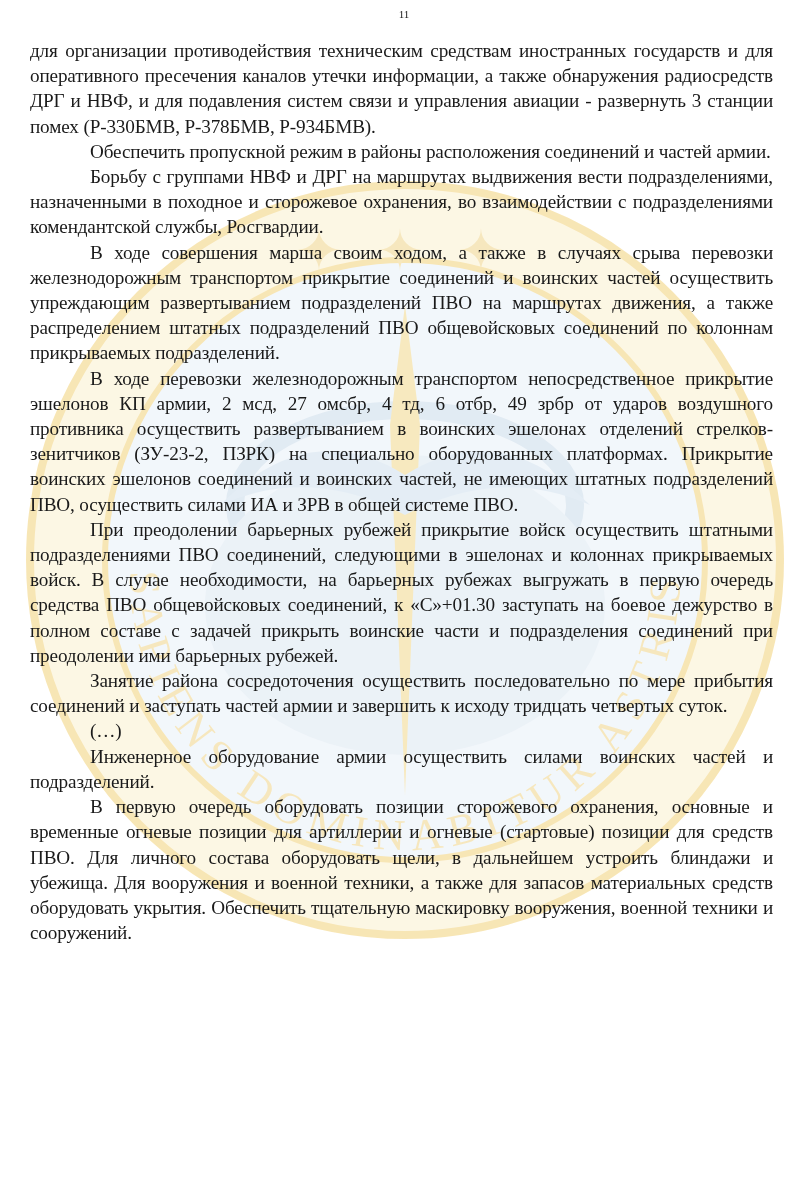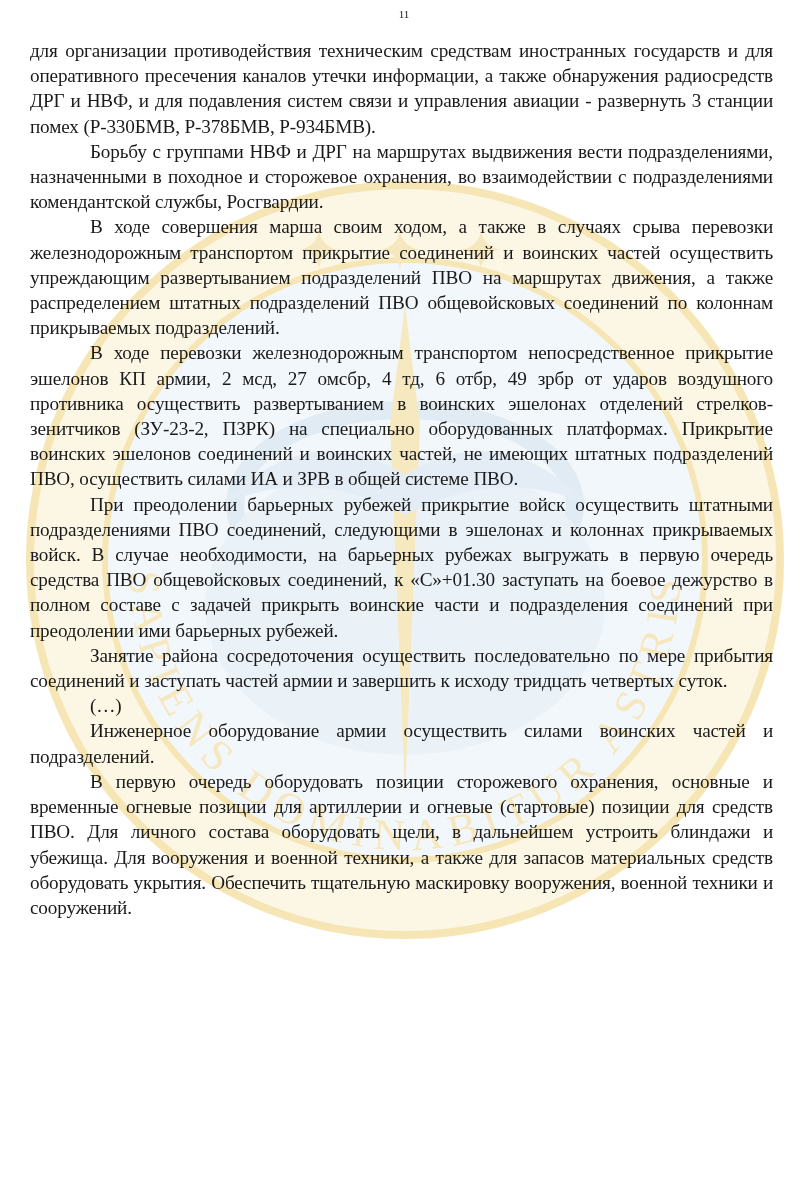--- a/index.html
+++ b/index.html
@@ -74,20 +74,21 @@
       <textPath href="#motto-arc" startOffset="50%" text-anchor="middle">SAPIENS DOMINABITUR ASTRIS</textPath>
     </text>
     <text x="385" y="95" font-family="Liberation Serif, serif" font-size="56" fill="#f0d58a" text-anchor="middle" letter-spacing="10">✦ ✦ ✦</text>
   </g>
 </svg>
 
 <div class="page-number">11</div>
 
 <div class="content">
   <p class="para no-indent">для организации противодействия техническим средствам иностранных государств и для оперативного пресечения каналов утечки информации, а также обнаружения радиосредств ДРГ и НВФ, и для подавления систем связи и управления авиации - развернуть 3 станции помех (Р-330БМВ, Р-378БМВ, Р-934БМВ).</p>
+  <p class="para">Обеспечить пропускной режим в районы расположения соединений и частей армии.</p>
   <p class="para">Борьбу с группами НВФ и ДРГ на маршрутах выдвижения вести подразделениями, назначенными в походное и сторожевое охранения, во взаимодействии с подразделениями комендантской службы, Росгвардии.</p>
   <p class="para">В ходе совершения марша своим ходом, а также в случаях срыва перевозки железнодорожным транспортом прикрытие соединений и воинских частей осуществить упреждающим развертыванием подразделений ПВО на маршрутах движения, а также распределением штатных подразделений ПВО общевойсковых соединений по колоннам прикрываемых подразделений.</p>
   <p class="para">В ходе перевозки железнодорожным транспортом непосредственное прикрытие эшелонов КП армии, 2 мсд, 27 омсбр, 4 тд, 6 отбр, 49 зрбр от ударов воздушного противника осуществить развертыванием в воинских эшелонах отделений стрелков-зенитчиков (ЗУ-23-2, ПЗРК) на специально оборудованных платформах. Прикрытие воинских эшелонов соединений и воинских частей, не имеющих штатных подразделений ПВО, осуществить силами ИА и ЗРВ в общей системе ПВО.</p>
   <p class="para">При преодолении барьерных рубежей прикрытие войск осуществить штатными подразделениями ПВО соединений, следующими в эшелонах и колоннах прикрываемых войск. В случае необходимости, на барьерных рубежах выгружать в первую очередь средства ПВО общевойсковых соединений, к «С»+01.30 заступать на боевое дежурство в полном составе с задачей прикрыть воинские части и подразделения соединений при преодолении ими барьерных рубежей.</p>
   <p class="para">Занятие района сосредоточения осуществить последовательно по мере прибытия соединений и заступать частей армии и завершить к исходу тридцать четвертых суток.</p>
   <p class="para">(…)</p>
   <p class="para">Инженерное оборудование армии осуществить силами воинских частей и подразделений.</p>
   <p class="para">В первую очередь оборудовать позиции сторожевого охранения, основные и временные огневые позиции для артиллерии и огневые (стартовые) позиции для средств ПВО. Для личного состава оборудовать щели, в дальнейшем устроить блиндажи и убежища. Для вооружения и военной техники, а также для запасов материальных средств оборудовать укрытия. Обеспечить тщательную маскировку вооружения, военной техники и сооружений.</p>
 </div>
 

